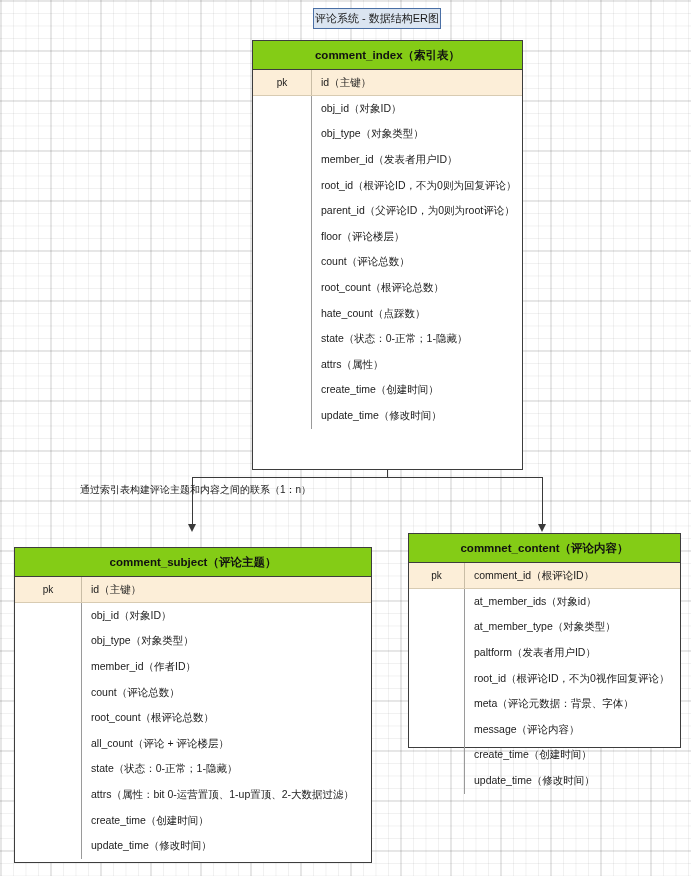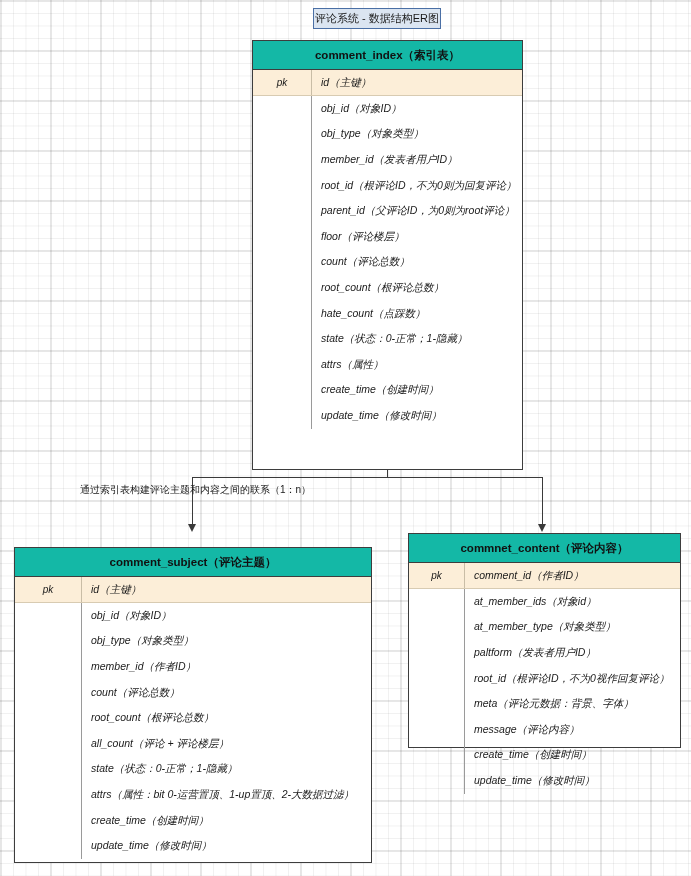--- a/index.html
+++ b/index.html
@@ -54,34 +54,33 @@
     box-sizing: border-box;
     height: 29px;
     display: flex;
     align-items: center;
     justify-content: center;
     font-size: 11.5px;
     font-weight: bold;
     color: #111111;
     border-bottom: 1.2px solid #3d3d3d;
     white-space: nowrap;
-    background: #14b8a6;
+    background: #84cc16;
   }
   .entity-rows {
     position: relative;
   }
   .row {
     box-sizing: border-box;
     display: flex;
     align-items: center;
     height: 25.6px;
     font-size: 10.5px;
     color: #1a1a1a;
     white-space: nowrap;
-    font-style: italic;
   }
   .row.pk-row {
     background: #fceed8;
     border-bottom: 1px solid #d8cbb2;
     height: 26px;
   }
   .cell-key {
     width: 58px;
     flex: 0 0 58px;
     text-align: center;
@@ -255,21 +254,21 @@
           <div class="cell-name">update_time（修改时间）</div>
         </div>
       </div>
   </div>
 
   <div class="entity" id="entity-content">
     <div class="entity-header">commnet_content（评论内容）</div>
     <div class="entity-rows">
         <div class="row pk-row">
           <div class="cell-key">pk</div>
-          <div class="cell-name">comment_id（作者ID）</div>
+          <div class="cell-name">comment_id（根评论ID）</div>
         </div>
         <div class="row">
           <div class="cell-key"></div>
           <div class="cell-name">at_member_ids（对象id）</div>
         </div>
         <div class="row">
           <div class="cell-key"></div>
           <div class="cell-name">at_member_type（对象类型）</div>
         </div>
         <div class="row">

